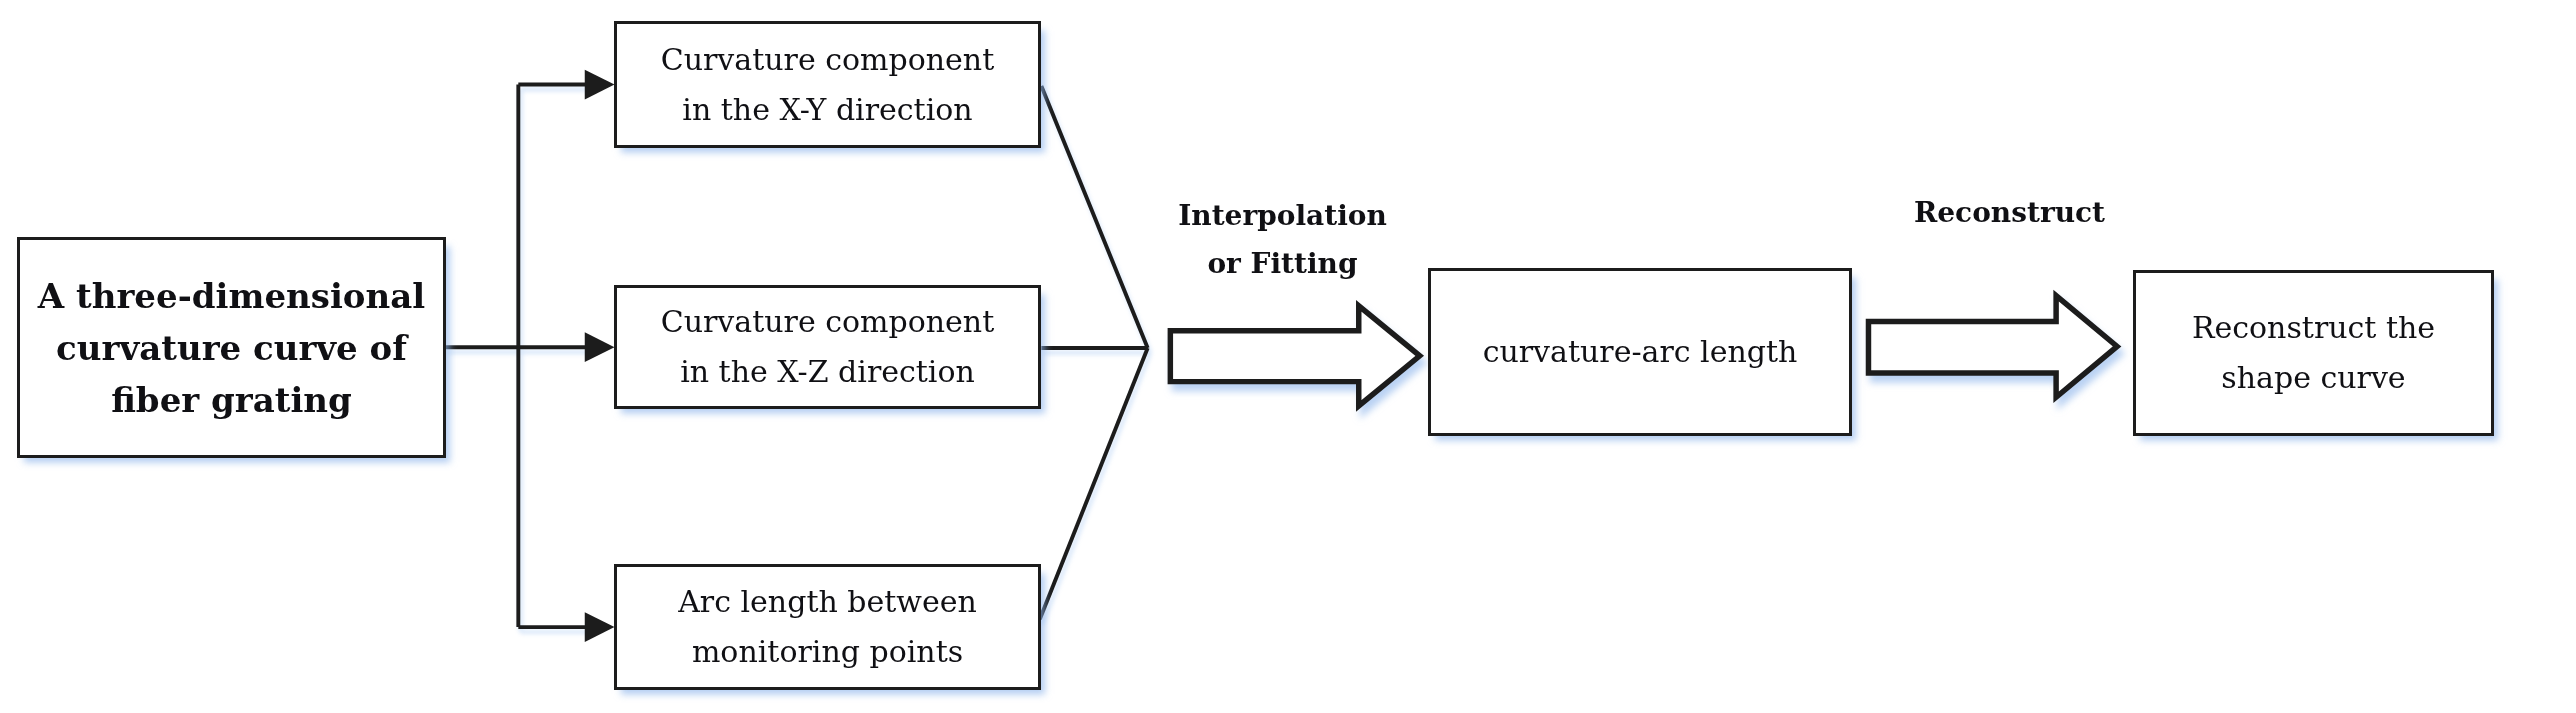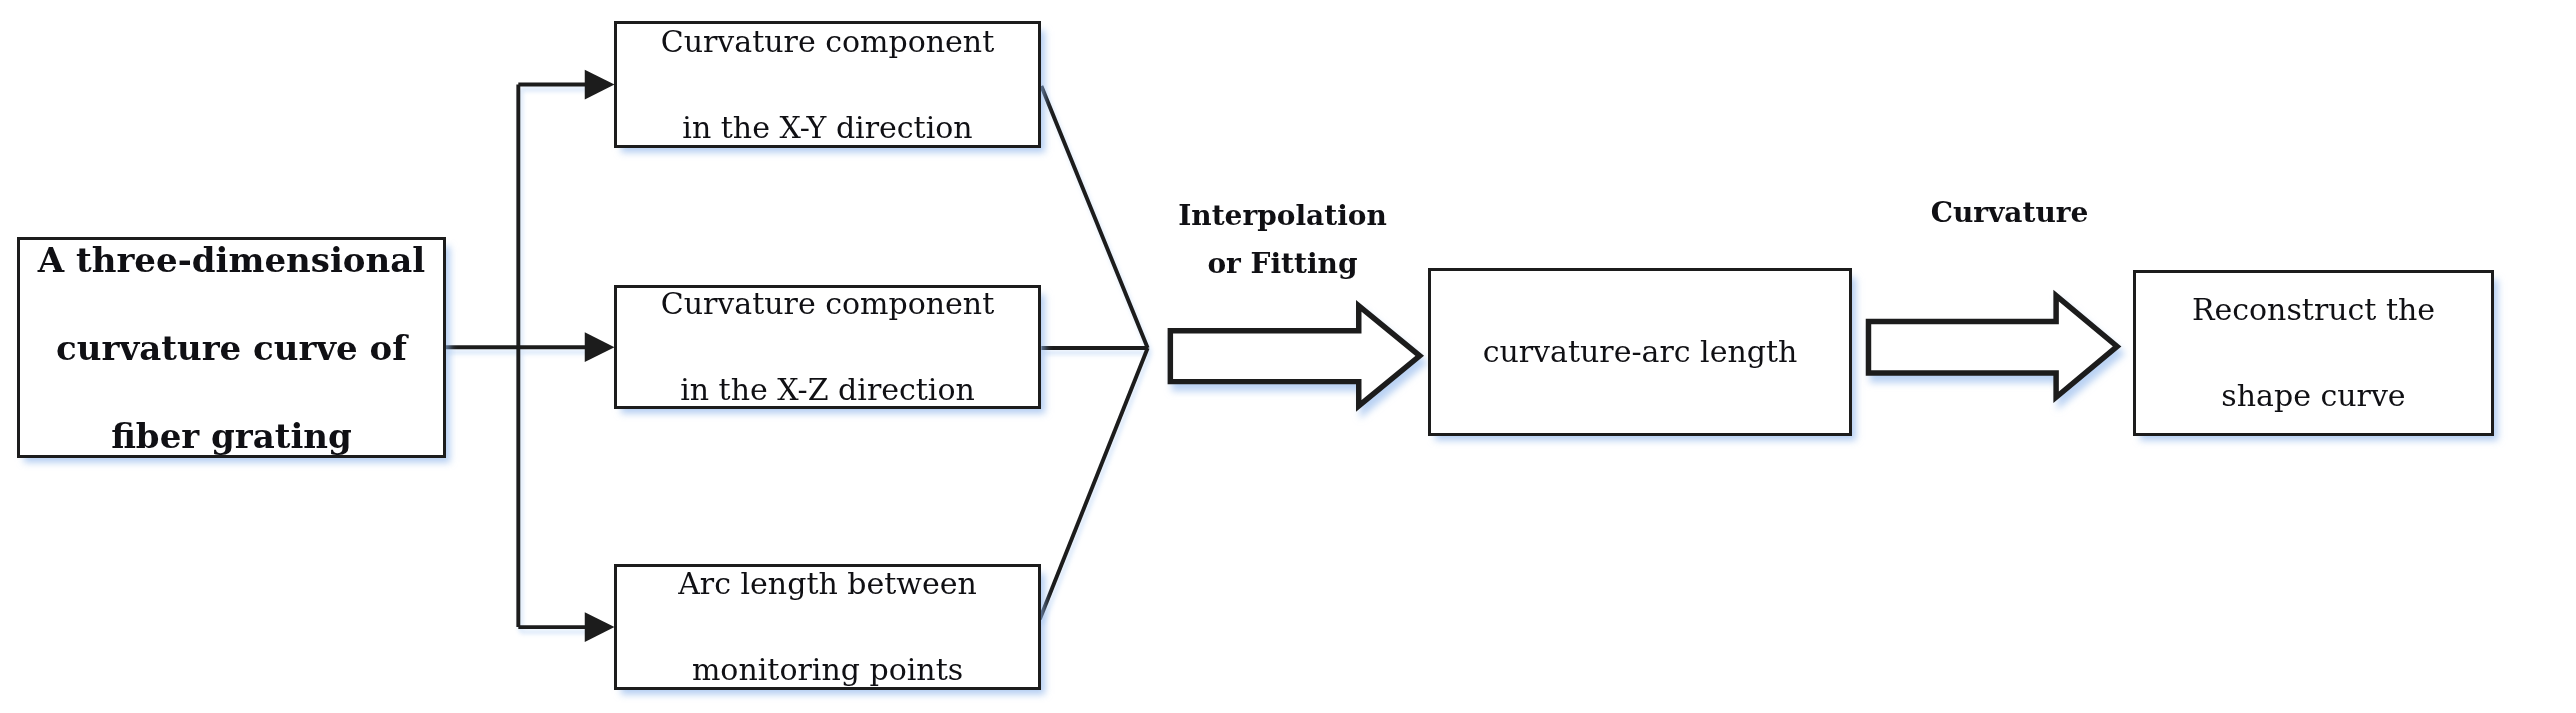--- a/index.html
+++ b/index.html
@@ -18,21 +18,20 @@
     background:#ffffff;
     display:flex;
     flex-direction:column;
     justify-content:center;
     align-items:center;
     text-align:center;
     color:#101014;
     font-size:30px;
     line-height:50px;
     box-shadow:5.5px 7px 7px -1.6px rgba(140,180,235,0.65);
-    gap:36px;
   }
   .node span{display:block;white-space:nowrap;}
   .node.bold{font-weight:bold;font-size:34px;line-height:52px;}
   .flow-label{
     position:absolute;
     width:469px;
     text-align:center;
     color:#101014;
     font-weight:bold;
     font-size:28px;
@@ -102,17 +101,17 @@
     <span>Reconstruct the</span>
     <span>shape curve</span>
   </div>
 
   <div class="flow-label" style="left:1048px;top:192px;">
     <span>Interpolation</span>
     <span>or Fitting</span>
   </div>
 
   <div class="flow-label" style="left:1775px;top:189px;">
-    <span>Curvature</span>
+    <span>Reconstruct</span>
   </div>
 
 </div>
 
 
 </body></html>

